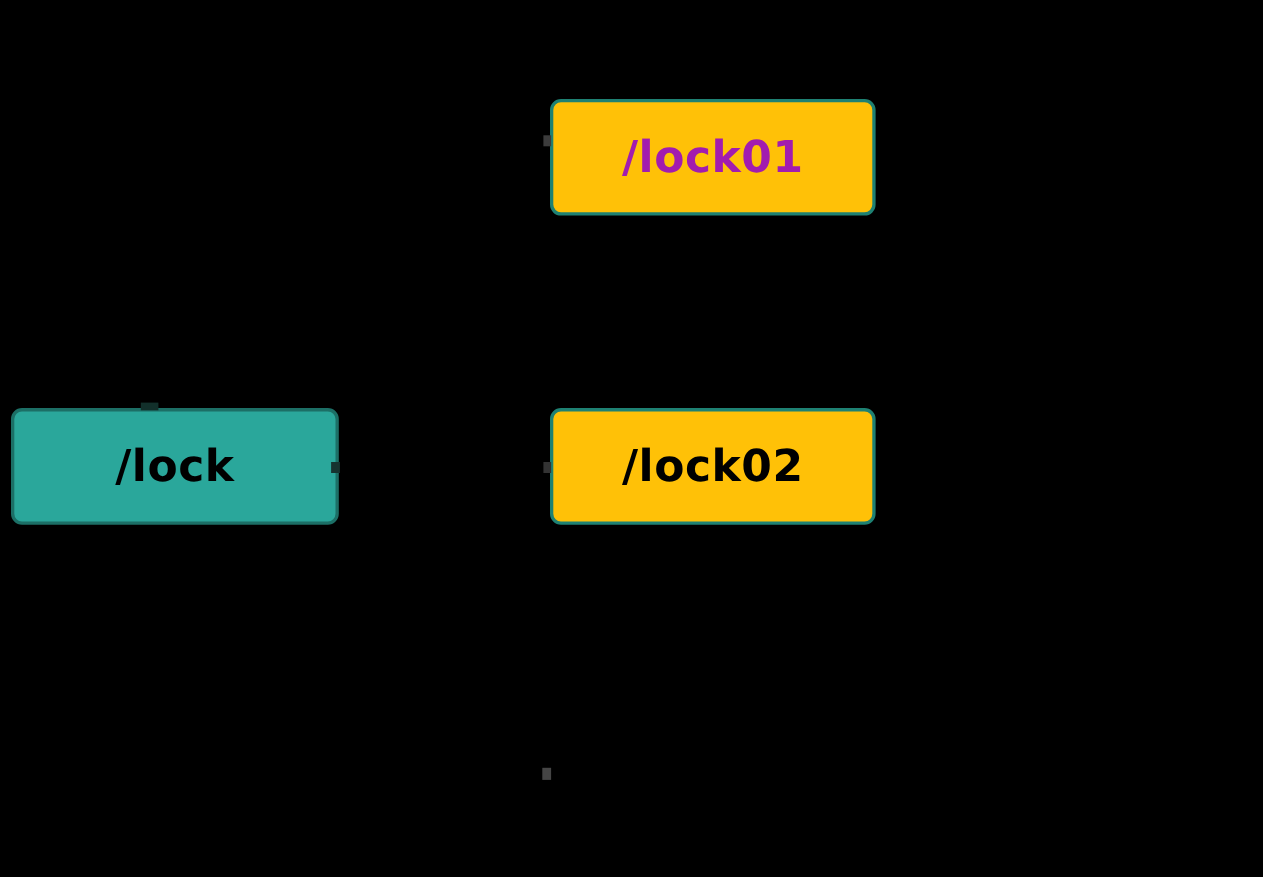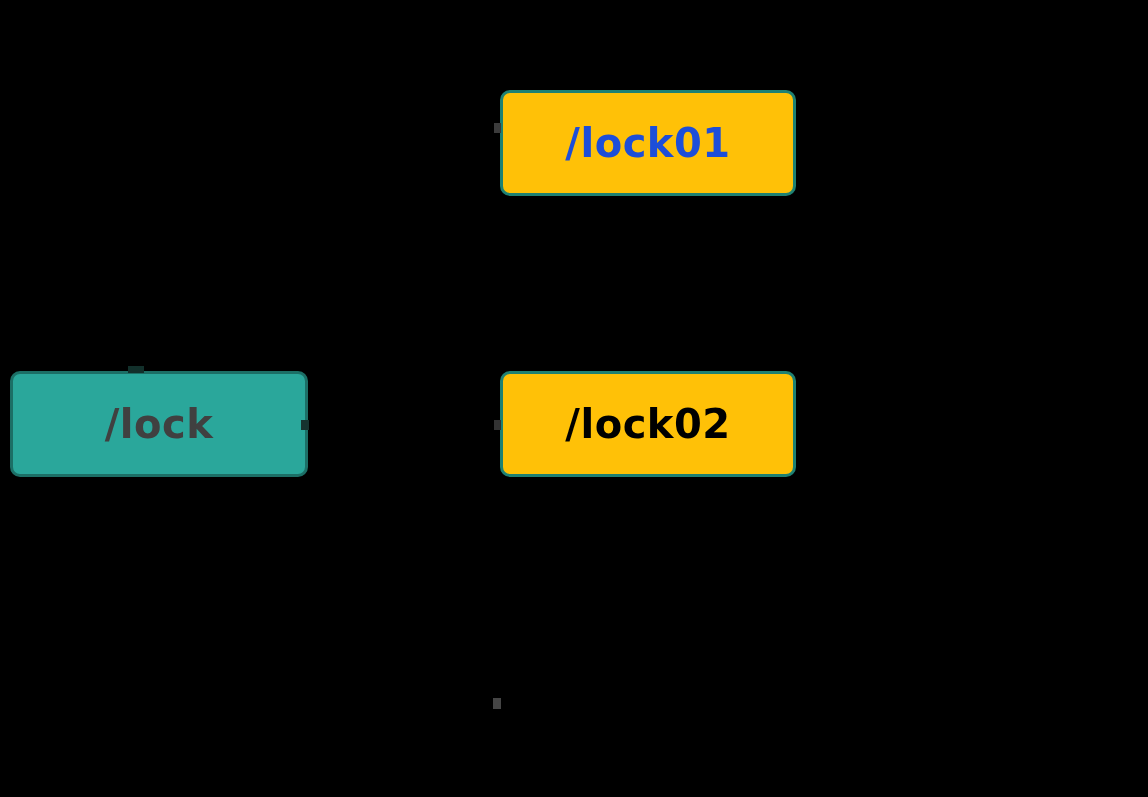--- a/index.html
+++ b/index.html
@@ -37,25 +37,25 @@
     position: absolute;
     z-index: 3;
   }
 </style>
 </head>
 <body>
 
 <div id="canvas" style="width: 1148px; height: 797px; background: rgb(0, 0, 0);">
 
   <div class="node" style="left: 10px; top: 371px; width: 298px; height: 106px; background: rgb(42, 167, 155); border-color: rgb(28, 111, 102);">
-    <span class="node-label" style="color: #404040;">/lock</span>
+    <span class="node-label" style="color: #000000;">/lock</span>
   </div>
 
   <div class="node" style="left: 500px; top: 90px; width: 296px; height: 106px; background: rgb(255, 193, 7); border-color: rgb(30, 129, 115);">
-    <span class="node-label" style="color: #1d4ed8;">/lock01</span>
+    <span class="node-label" style="color: #a21caf;">/lock01</span>
   </div>
 
   <div class="node" style="left: 500px; top: 371px; width: 296px; height: 106px; background: rgb(255, 193, 7); border-color: rgb(30, 129, 115);">
     <span class="node-label" style="color: #000000;">/lock02</span>
   </div>
 
 
 <div class="tick" style="left: 494px; top: 123px; width: 7px; height: 10px; background: rgb(60, 60, 60);"></div>
     <div class="tick" style="left: 494px; top: 420px; width: 7px; height: 10px; background: rgb(51, 51, 51);"></div>
     <div class="tick" style="left: 493px; top: 698px; width: 8px; height: 11px; background: rgb(69, 69, 69);"></div>

